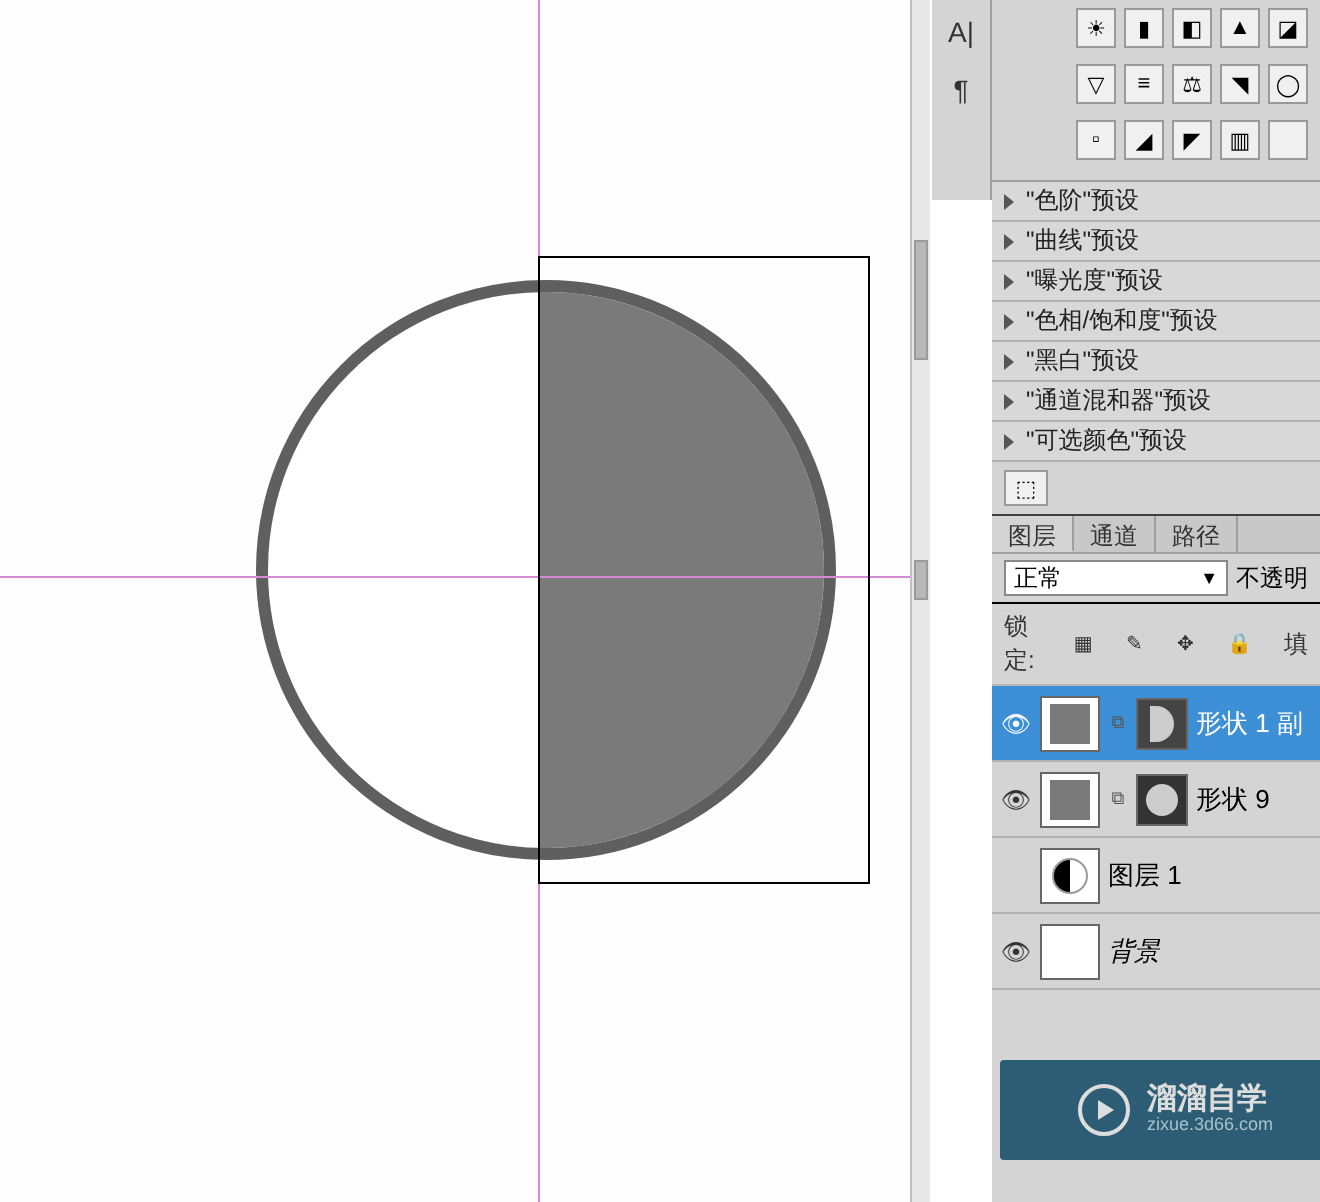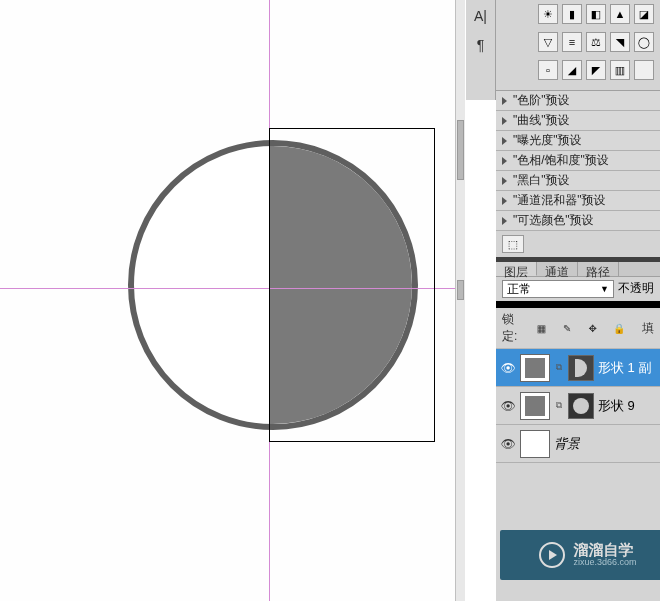--- a/index.html
+++ b/index.html
@@ -99,39 +99,39 @@
   }
   .triangle-right {
     width: 0; height: 0;
     border-top: 4px solid transparent;
     border-bottom: 4px solid transparent;
     border-left: 5px solid #555;
   }
   .tabs-row {
     display: flex;
     background: #c8c8c8;
-    border-top: 5px solid #404040;
+    border-top: 1px solid #404040;
     border-bottom: 1px solid #a0a0a0;
     height: 20px;
   }
   .tab {
     padding: 2px 8px;
     font-size: 12px;
     color: #333;
     border-right: 1px solid #a0a0a0;
   }
   .tab.active {
     background: #d4d4d4;
     border-bottom: 1px solid #d4d4d4;
   }
   .blend-row {
-    display: flex; align-items: flex-start;
+    display: flex; align-items: flex-end;
     padding: 3px 6px;
     gap: 4px;
-    border-bottom: 7px solid #000000;
+    border-bottom: 1px solid #000000;
   }
   .blend-select {
     flex: 1;
     background: #fff;
     border: 1px solid #888;
     height: 18px;
     padding: 0 4px;
     display: flex;
     align-items: center;
     justify-content: space-between;
@@ -337,20 +337,27 @@
       <div class="layer-thumb">
         <div style="width:20px;height:20px;background:#7a7a7a"></div>
       </div>
       <span class="link-icon">⧉</span>
       <div class="mask-thumb" style="background:#333">
         <div style="width:16px;height:16px;background:#ccc;border-radius:50%"></div>
       </div>
       <span class="layer-name">形状 9</span>
     </div>
 
+    <div class="layer-row">
+      <span class="vis-eye" style="opacity:0.2">　</span>
+      <div class="layer-thumb">
+        <div style="width:18px;height:18px;border:1px solid #999;border-radius:50%;position:relative;background:linear-gradient(90deg,#000 50%,#fff 50%)"></div>
+      </div>
+      <span class="layer-name">图层 1</span>
+    </div>
 
     <div class="layer-row">
       <span class="vis-eye">👁</span>
       <div class="layer-thumb"></div>
       <span class="layer-name" style="font-style:italic">背景</span>
     </div>
 
   </div>
 </div>
 

